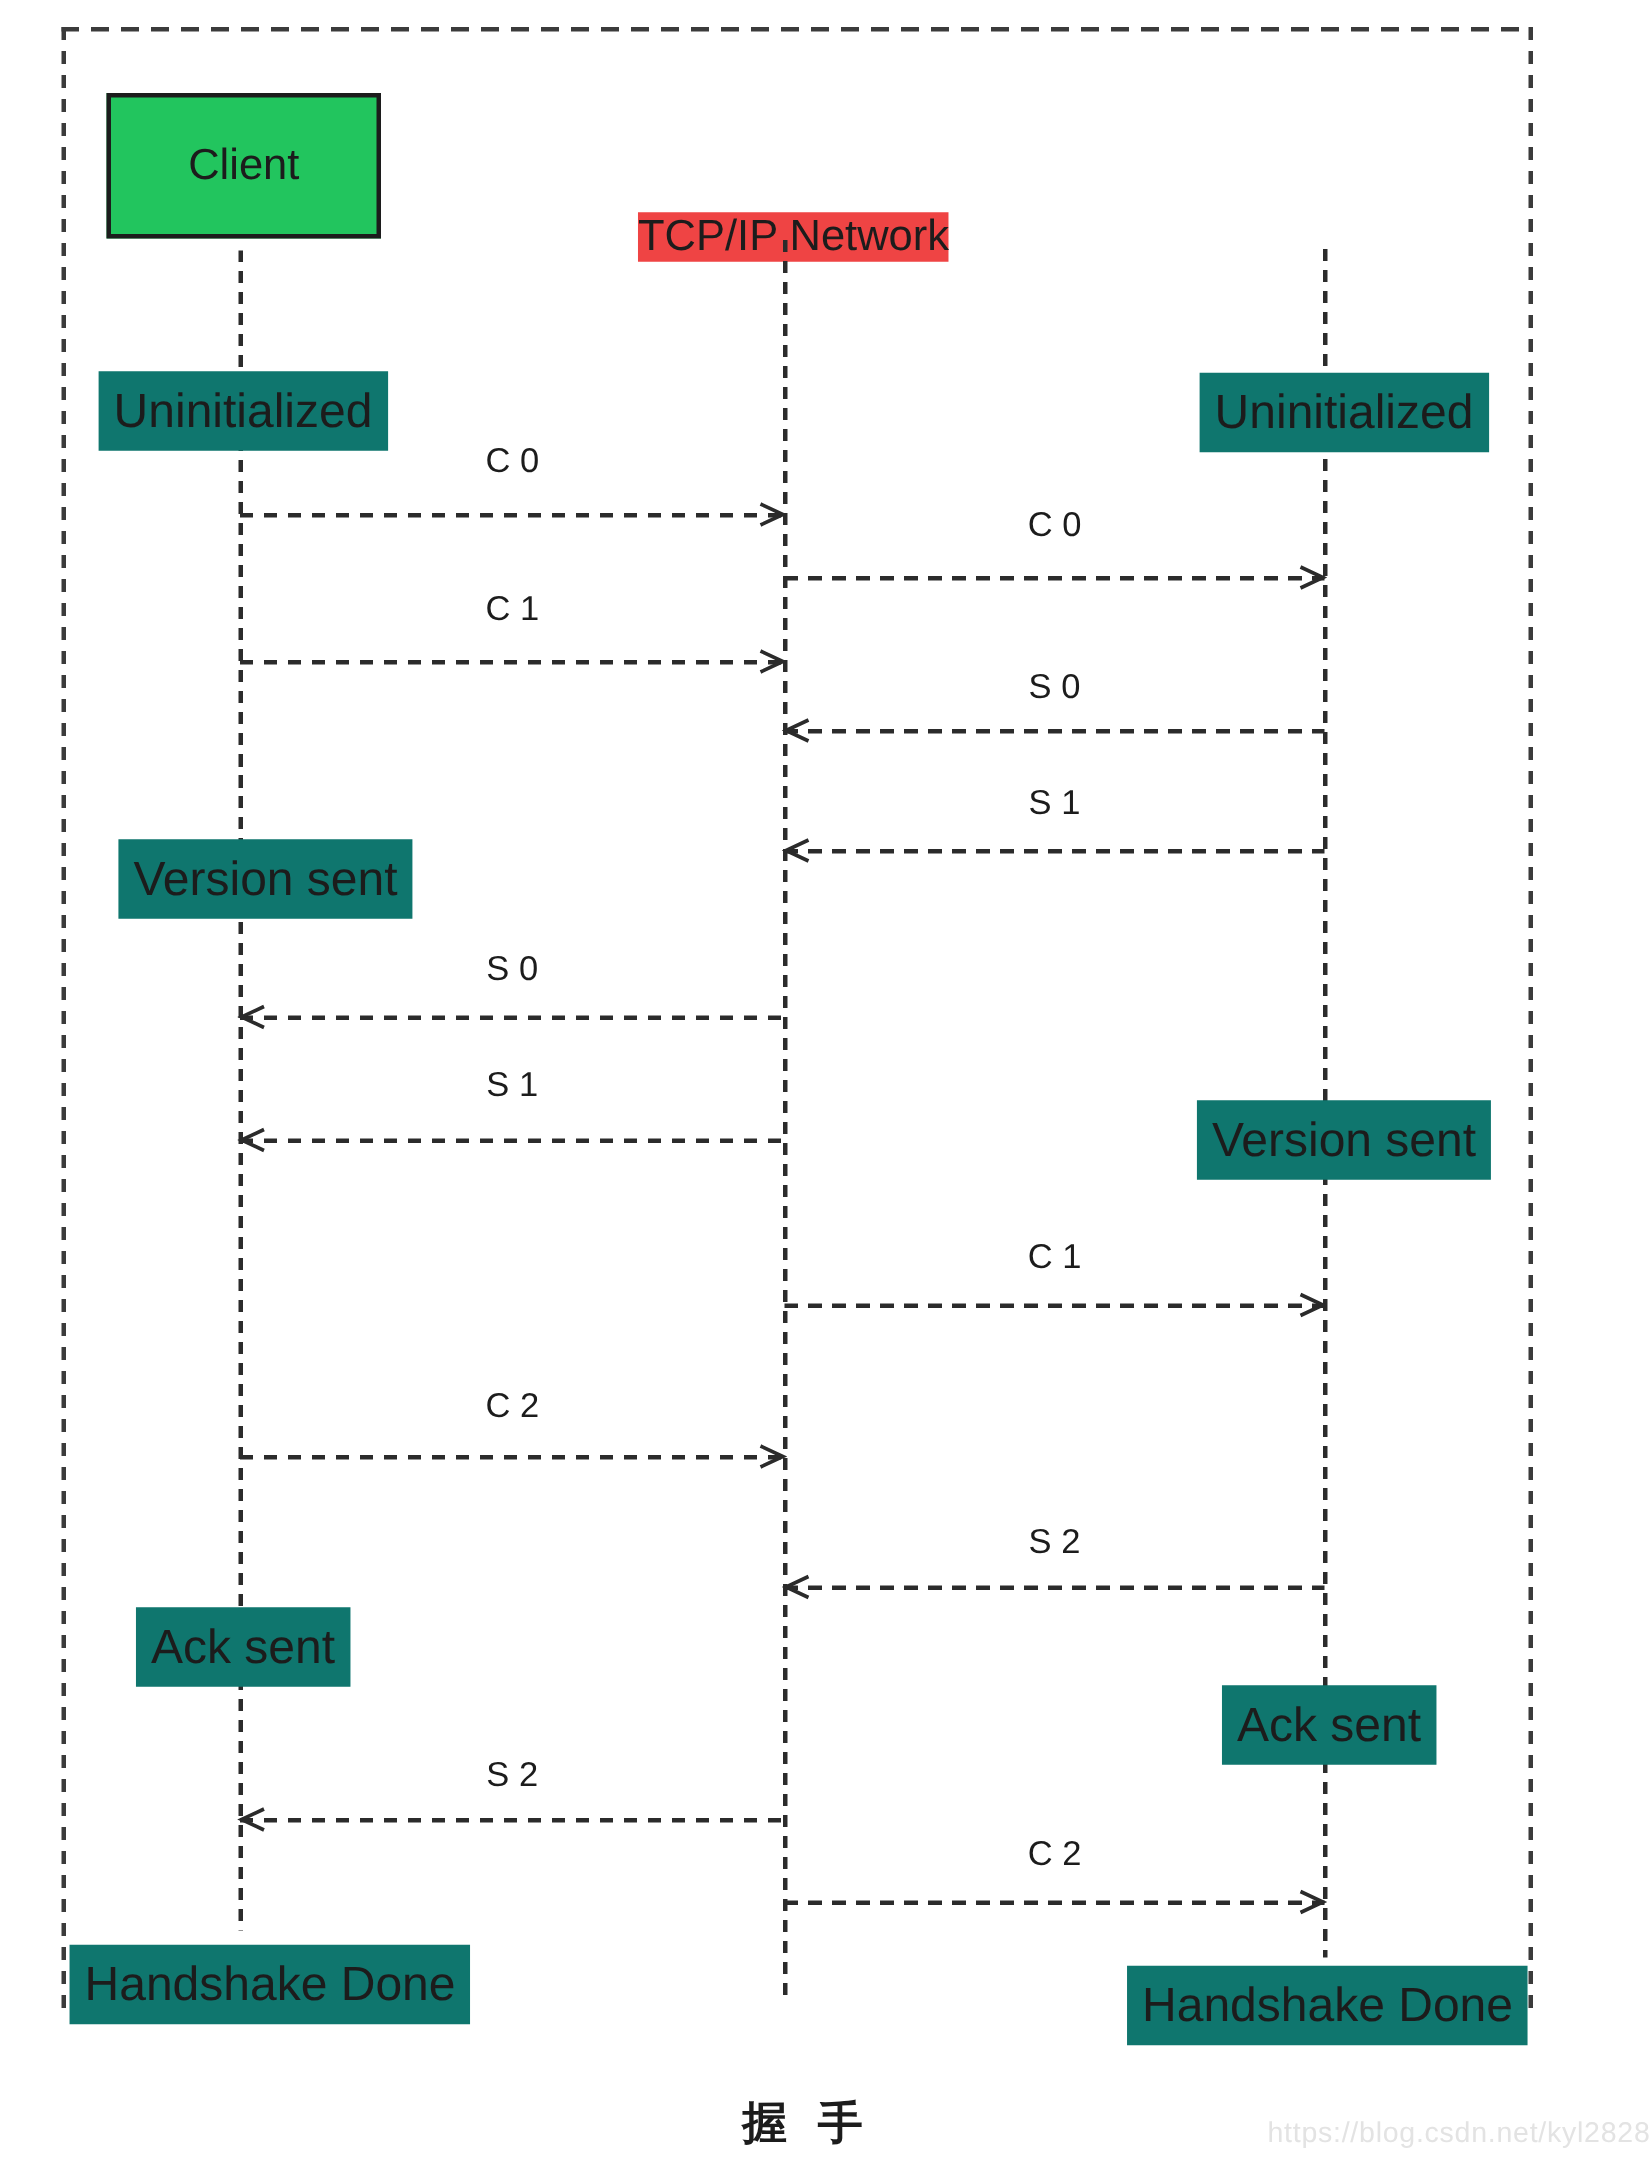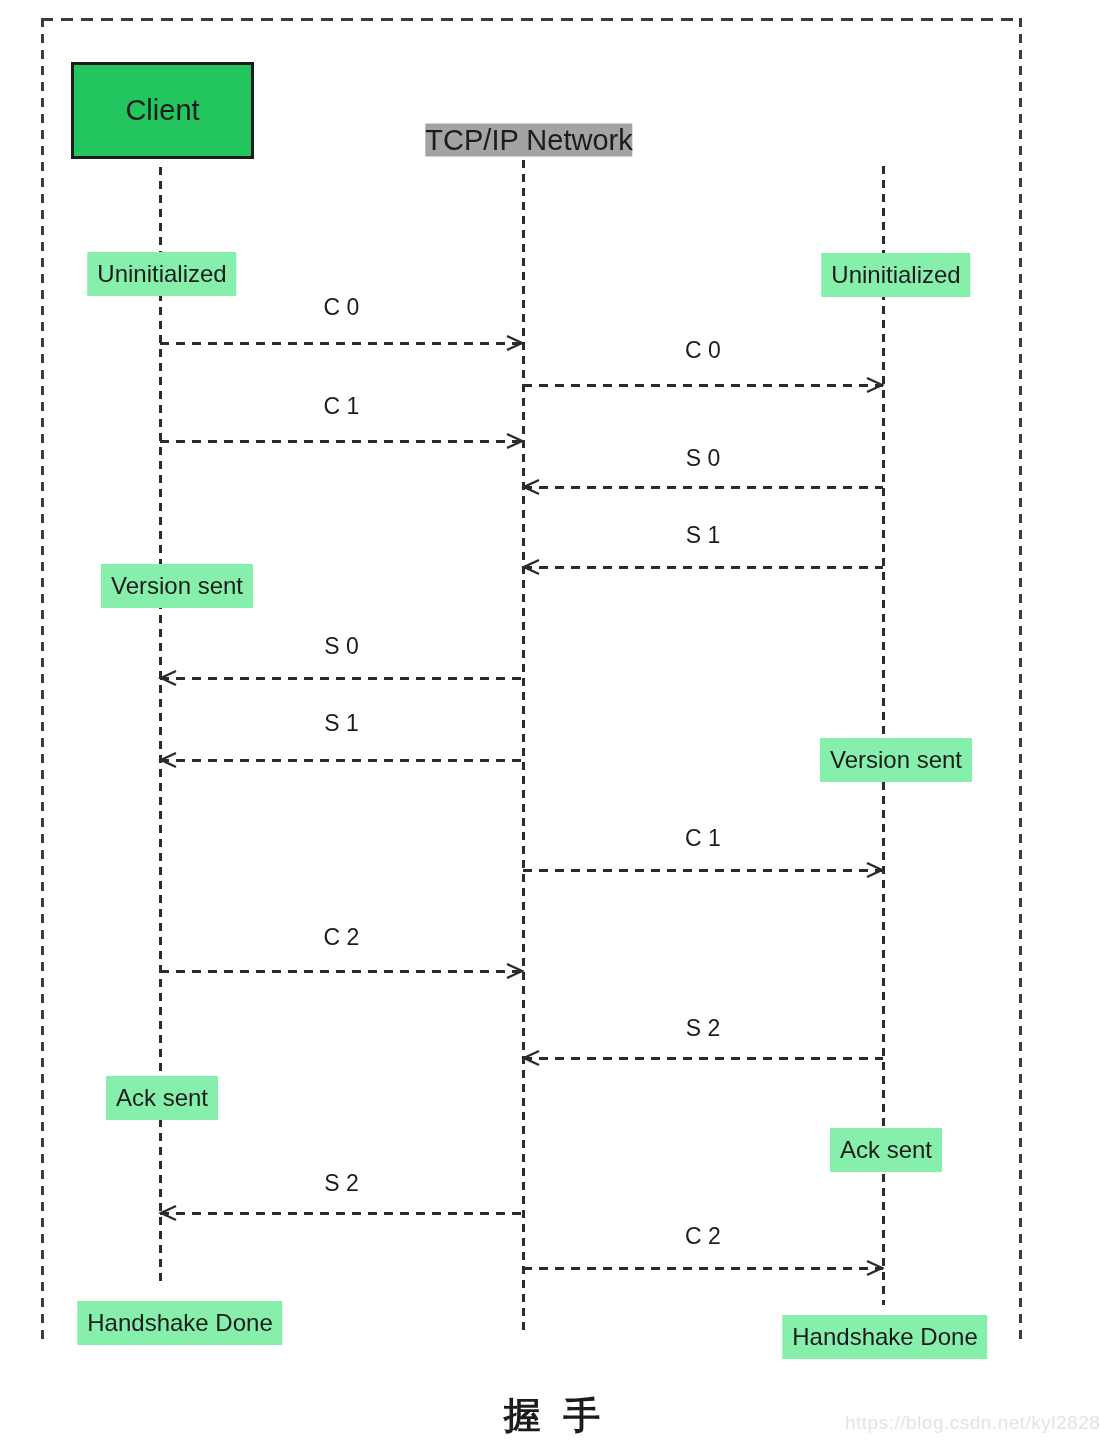--- a/index.html
+++ b/index.html
@@ -51,44 +51,44 @@
     align-items: center;
     justify-content: center;
     font-size: 29px;
     box-sizing: border-box;
   }
   .net-label {
     position: absolute;
     transform: translate(-50%, -50%);
     font-size: 29px;
     white-space: nowrap;
-    background: #a3a3a3;
+    background: #ef4444;
+    margin-top: 18px;
   }
   .msg-label {
     position: absolute;
     transform: translate(-50%, -50%);
     font-size: 23px;
     white-space: nowrap;
   }
   .state-label {
     position: absolute;
     transform: translate(-50%, -50%);
-    font-size: 24px;
+    font-size: 32px;
     white-space: nowrap;
-    background: #86efac;
+    background: #0f766e;
     padding: 8px 10px;
   }
   .bottom-title {
     position: absolute;
     transform: translate(-50%, -50%);
-    font-size: 37px;
+    font-size: 30px;
     font-weight: bold;
     letter-spacing: 6px;
     white-space: nowrap;
-    margin-left: 17px;
   }
   .watermark {
     position: absolute;
     font-size: 19px;
     color: #e3e3e3;
     letter-spacing: 0.5px;
     white-space: nowrap;
   }
 </style>
 </head>

